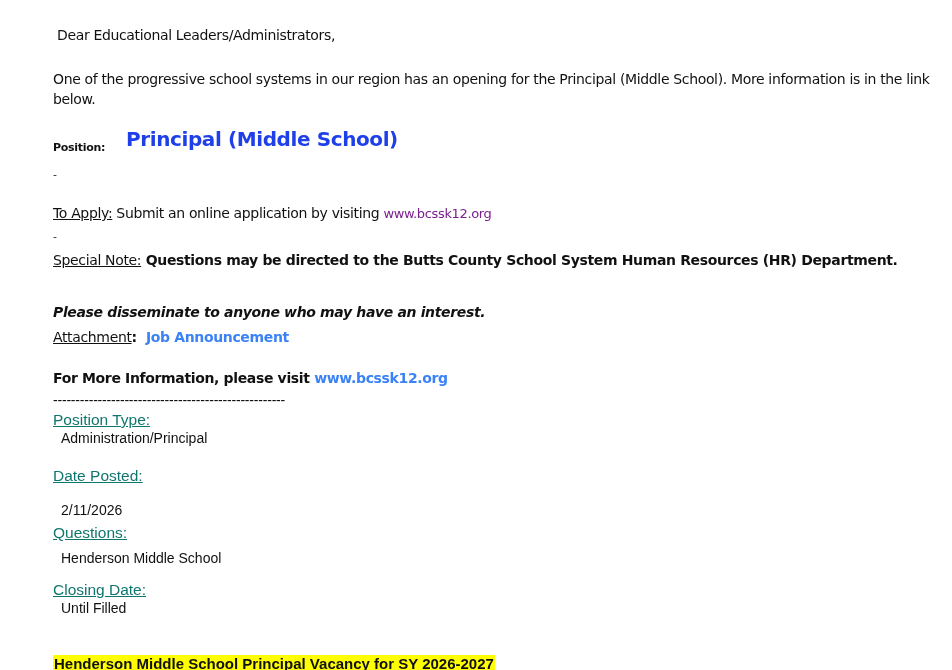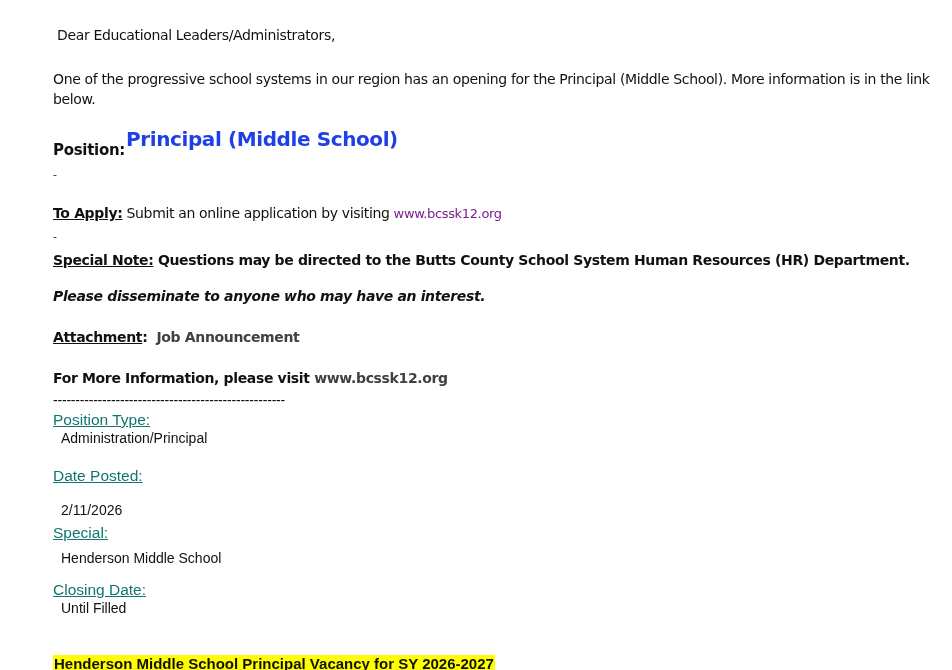--- a/index.html
+++ b/index.html
@@ -2,32 +2,32 @@
 <html><head>
 <meta charset="utf-8">
 <style>
   html, body { margin: 0; padding: 0; background: #ffffff; }
   body { width: 952px; height: 670px; overflow: hidden; position: relative; color: #111111; }
   .doc { position: absolute; left: 53px; top: 0; width: 890px; font-family: "DejaVu Sans", sans-serif; }
   .line { position: absolute; left: 0; white-space: nowrap; }
   .body-text { font-size: 14px; letter-spacing: -0.35px; }
   .greeting { top: 27px; left: 4px; }
   .intro { top: 69px; width: 890px; white-space: normal; line-height: 20px; }
-  .pos-label { top: 141px; font-weight: bold; font-size: 15px; letter-spacing: -0.3px; }
+  .pos-label { top: 141px; font-weight: bold; font-size: 11px; letter-spacing: -0.3px; }
   .pos-title { position: absolute; left: 73px; top: 127px; font-weight: bold; font-size: 20px; color: #1f3fe8; letter-spacing: -0.4px; white-space: nowrap; }
   .dash { font-size: 11px; color: #222; }
   .dash1 { top: 168px; }
   .dash2 { top: 230px; }
   .apply { top: 205px; }
-  .ul { text-decoration: underline; font-weight: bold; }
+  .ul { text-decoration: underline; font-weight: normal; }
   .purple-link { color: #7a1f8e; text-decoration: none; font-size: 13px; }
   .note { top: 252px; font-weight: bold; }
-  .note2 { top: 288px; font-weight: bold; font-style: italic; }
+  .note2 { top: 304px; font-weight: bold; font-style: italic; }
   .attach { top: 329px; font-weight: bold; }
-  .blue-link { color: #404040; font-weight: bold; text-decoration: none; }
+  .blue-link { color: #3b82f6; font-weight: bold; text-decoration: none; }
   .moreinfo { top: 370px; font-weight: bold; }
   .rule { top: 392px; font-family: "Liberation Sans", sans-serif; font-size: 14px; letter-spacing: -0.2px; }
   .field-label { font-family: "Liberation Sans", sans-serif; font-size: 15.5px; text-decoration: underline; color: #0f766e; }
   .field-value { font-family: "Liberation Sans", sans-serif; font-size: 14px; left: 8px; color: #111; }
   .fl1 { top: 411px; } .fv1 { top: 430px; }
   .fl2 { top: 467px; } .fv2 { top: 486px; margin-top: 16px; }
   .fl3 { top: 524px; } .fv3 { top: 543px; margin-top: 7px; }
   .fl4 { top: 581px; } .fv4 { top: 600px; }
   .vacancy { top: 655px; font-family: "Liberation Sans", sans-serif; font-size: 15px; font-weight: bold; background: #ffff00; text-decoration: underline; padding: 0 1px; }
 </style>
@@ -65,21 +65,21 @@
   </div>
 
   <div class="line rule">----------------------------------------------------</div>
 
   <div class="line field-label fl1">Position Type:</div>
   <div class="line field-value fv1">Administration/Principal</div>
 
   <div class="line field-label fl2">Date Posted:</div>
   <div class="line field-value fv2">2/11/2026</div>
 
-  <div class="line field-label fl3">Special:</div>
+  <div class="line field-label fl3">Questions:</div>
   <div class="line field-value fv3">Henderson Middle School</div>
 
   <div class="line field-label fl4">Closing Date:</div>
   <div class="line field-value fv4">Until Filled</div>
 
   <div class="line vacancy">Henderson Middle School Principal Vacancy for SY 2026-2027</div>
 
 </div>
 
 </body></html>

